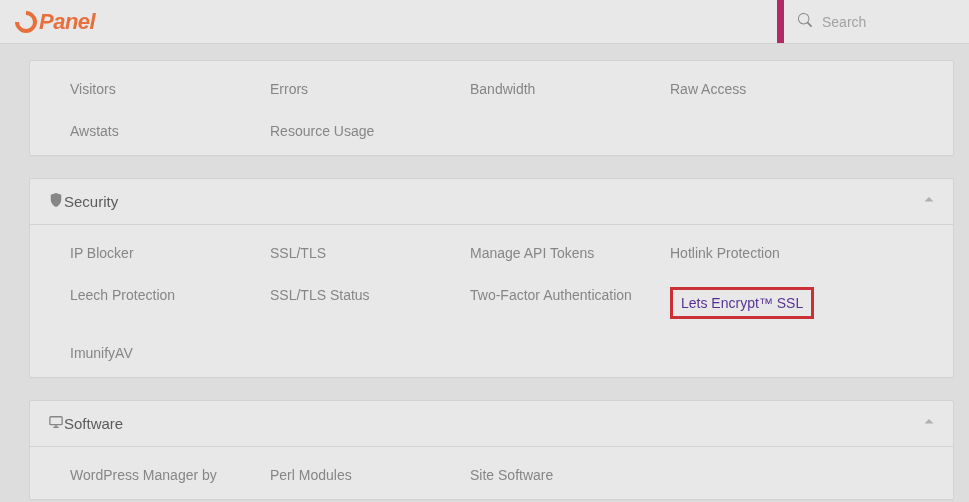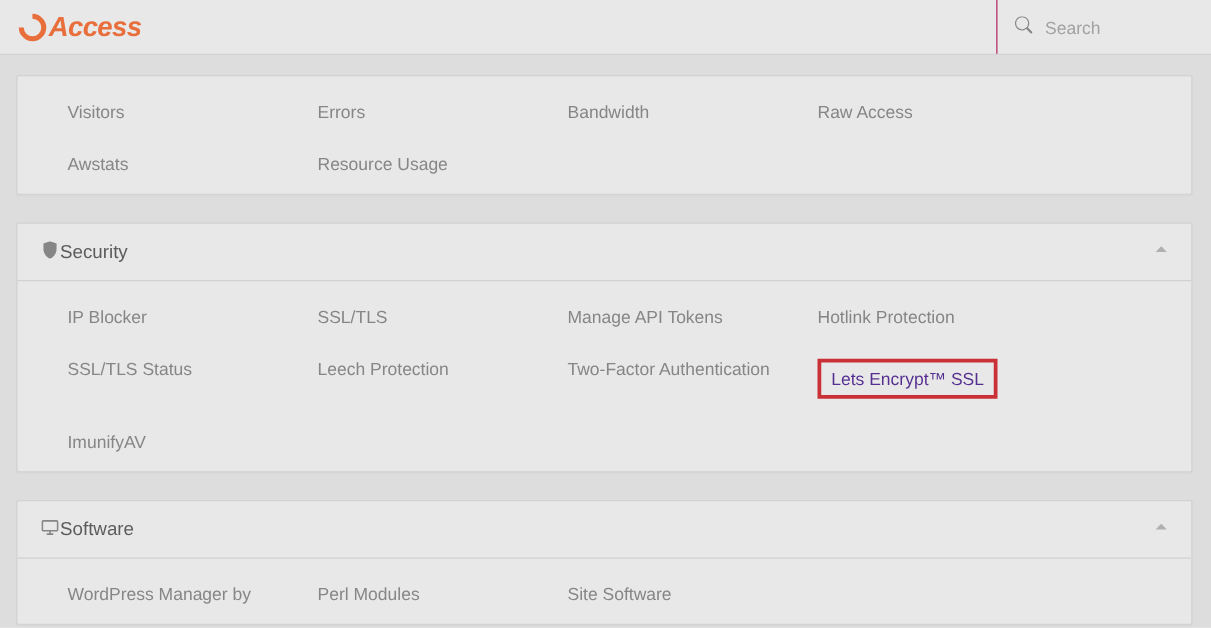--- a/index.html
+++ b/index.html
@@ -35,42 +35,42 @@
       height: 22px;
       border: 4px solid #ff6c2c;
       border-top-color: transparent;
       border-radius: 50%;
       transform: rotate(-45deg);
       margin-right: 2px;
     }
     .search-wrap {
       display: flex;
       align-items: center;
-      border-left: 1px solid #be185d;
+      border-left: 7px solid #be185d;
       height: 100%;
       padding: 0 22px 0 14px;
-      width: 172px;
+      width: 192px;
     }
     .search-icon {
       color: #888;
       margin-right: 10px;
       font-size: 14px;
     }
     .search-input {
       border: none;
       outline: none;
       font-size: 14px;
       color: #555;
       background: transparent;
       width: 100%;
     }
     .search-input::placeholder { color: #aaa; }
 
     .content {
-      padding: 0 15px 0 13px;
+      padding: 0 15px 0 29px;
     }
 
     .panel {
       background: #fff;
       border: 1px solid #e4e4e4;
       margin-bottom: 22px;
       border-radius: 2px;
       box-shadow: 0 1px 1px rgba(0,0,0,0.02);
     }
     .panel-top { margin-top: 16px; }
@@ -131,21 +131,21 @@
       background: rgba(128,128,128,0.18);
       pointer-events: none;
     }
   </style>
 </head>
 <body>
 
 <div class="topbar">
   <div class="logo">
     <span class="logo-c"></span>
-    <span>Access</span>
+    <span>Panel</span>
   </div>
   <div class="search-wrap">
     <span class="search-icon">
       <svg width="14" height="14" viewBox="0 0 16 16" fill="currentColor">
           <path d="M11.742 10.344a6.5 6.5 0 1 0-1.397 1.398l3.85 3.85a1 1 0 0 0 1.415-1.414l-3.85-3.85zM12 6.5a5.5 5.5 0 1 1-11 0 5.5 5.5 0 0 1 11 0z"></path>
         </svg>
     </span>
     <input class="search-input" placeholder="Search" style="">
   </div>
 </div>
@@ -180,22 +180,22 @@
             <path d="M8 4l6 6H2z"></path>
           </svg>
       </span>
     </div>
     <div class="panel-body">
       <div class="items-grid">
         <div class="item">IP Blocker</div>
         <div class="item">SSL/TLS</div>
         <div class="item">Manage API Tokens</div>
         <div class="item">Hotlink Protection</div>
+        <div class="item">Leech Protection</div>
         <div class="item">SSL/TLS Status</div>
-        <div class="item">Leech Protection</div>
         <div class="item">Two-Factor Authentication</div>
         <div><span class="item highlighted">Lets Encrypt™ SSL</span></div>
         <div class="item">ImunifyAV</div>
       </div>
     </div>
   </div>
 
   <div class="panel">
     <div class="panel-header">
       <div class="panel-header-left">

